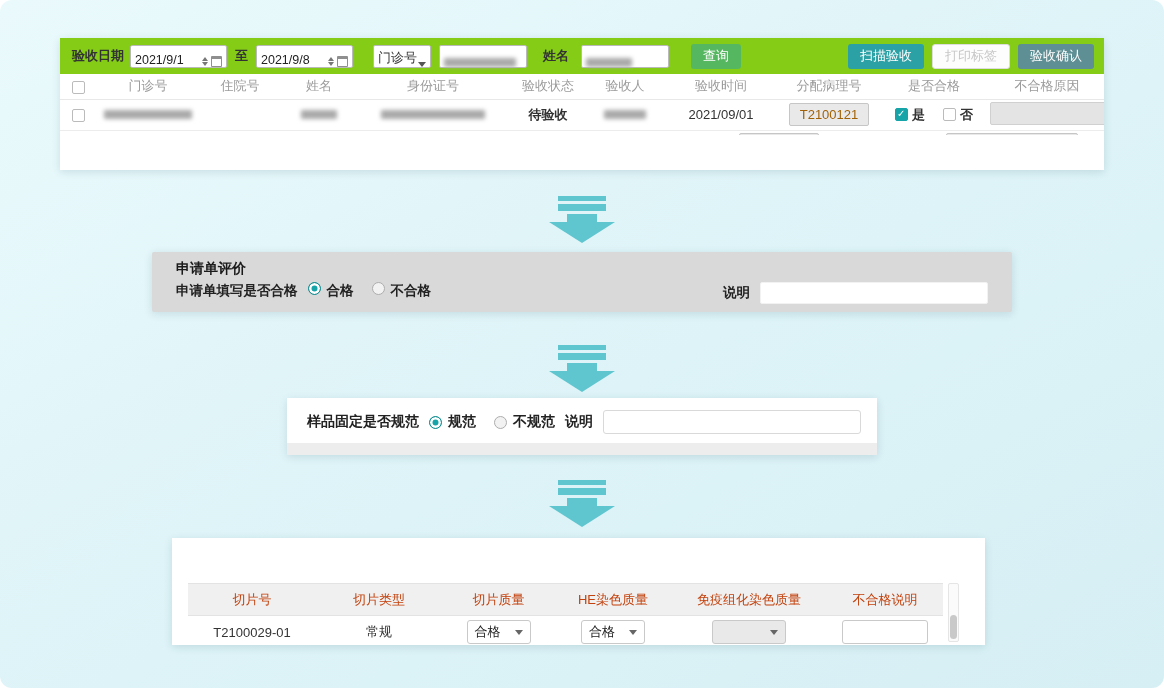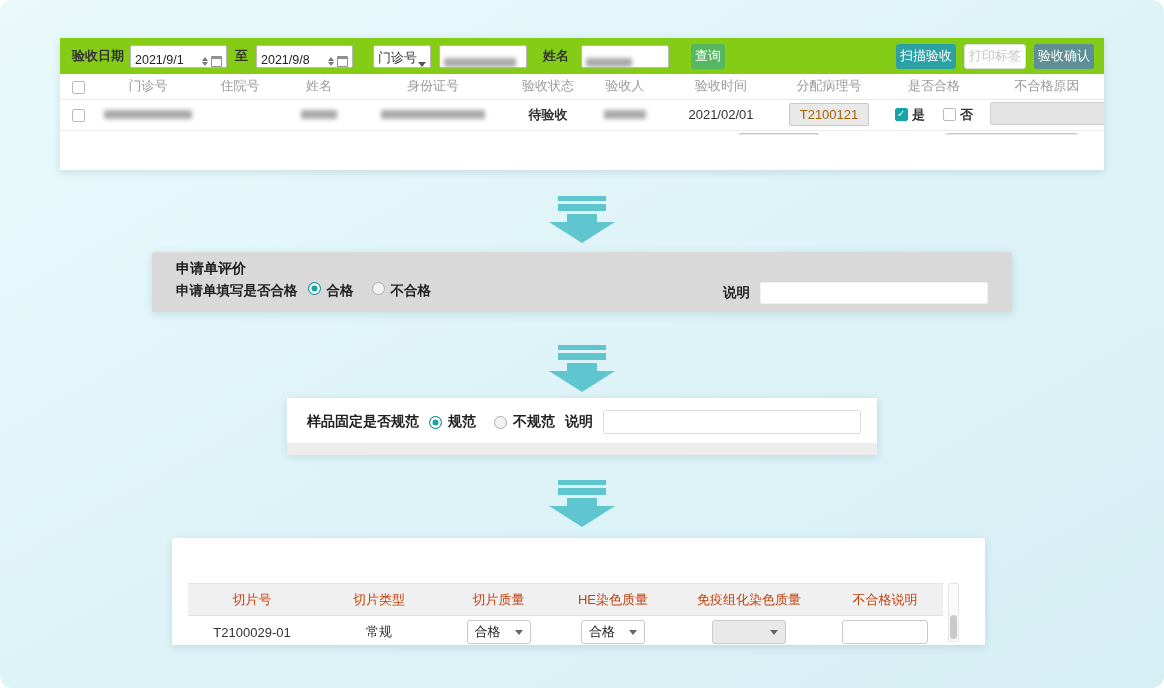--- a/index.html
+++ b/index.html
@@ -26,21 +26,21 @@
   .spin .up { border-bottom:4px solid #777; }
   .spin .dn { border-top:4px solid #777; }
   .calicon { width:11px; height:11px; border:1px solid #8f8f8f; border-top:3px solid #8f8f8f; border-radius:1px; background:#fff; }
   .zhi { margin:0 8px; font-weight:700; }
   .typeselect { width:58px; margin-left:20px; justify-content:space-between; cursor:pointer; }
   .caret { width:0; height:0; border-left:4px solid transparent; border-right:4px solid transparent; border-top:5px solid #555; }
   .blurbox { width:88px; margin-left:8px; }
   .blurbox2 { width:88px; margin-left:6px; }
   .blurchip { height:9px; background:#a9a9a9; border-radius:1px; filter:blur(2.2px); }
   .nm { margin-left:16px; }
-  .btn { display:inline-flex; align-items:center; justify-content:center; border:none; border-radius:3px; font-size:13px; height:25px; padding:0 4px; cursor:pointer; font-family:inherit; }
+  .btn { display:inline-flex; align-items:center; justify-content:center; border:none; border-radius:3px; font-size:13px; height:25px; padding:0 12px; cursor:pointer; font-family:inherit; }
   .btn-query { background:#56b761; color:#fff; margin-left:22px; }
   .spacer { flex:1; }
   .btn-scan { background:#2ba0a5; color:#fff; margin-right:8px; }
   .btn-print { background:#fdfdfd; color:#c7c7c7; border:1px solid #ddd; margin-right:8px; cursor:default; }
   .btn-confirm { background:#5e8f94; color:#fff; }
 
   table.grid { width:1044px; border-collapse:collapse; table-layout:fixed; font-size:13px; }
   .grid th { height:25px; font-weight:400; color:#9b9b9b; text-align:center; border-bottom:1px solid #e8e8e8; white-space:nowrap; overflow:hidden; }
   .grid td { height:31px; color:#333; text-align:center; vertical-align:middle; white-space:nowrap; overflow:hidden; }
   .cb { display:inline-block; width:13px; height:13px; border:1px solid #bbb; border-radius:2px; background:#fff; vertical-align:middle; }
@@ -174,21 +174,21 @@
       </thead>
       <tbody>
         <tr>
           <td><span class="cb"></span></td>
           <td><span class="blurchip" style="display:inline-block;width:88px"></span></td>
           <td></td>
           <td><span class="blurchip" style="display:inline-block;width:36px"></span></td>
           <td><span class="blurchip" style="display:inline-block;width:104px"></span></td>
           <td class="status">待验收</td>
           <td><span class="blurchip" style="display:inline-block;width:42px"></span></td>
-          <td>2021/02/01</td>
+          <td>2021/09/01</td>
           <td><span class="patho-box">T2100121</span></td>
           <td>
             <span class="yesno">
               <span class="cb checked"></span>
               <span>是</span>
               <span class="gap"></span>
               <span class="cb"></span>
               <span>否</span>
             </span>
           </td>

